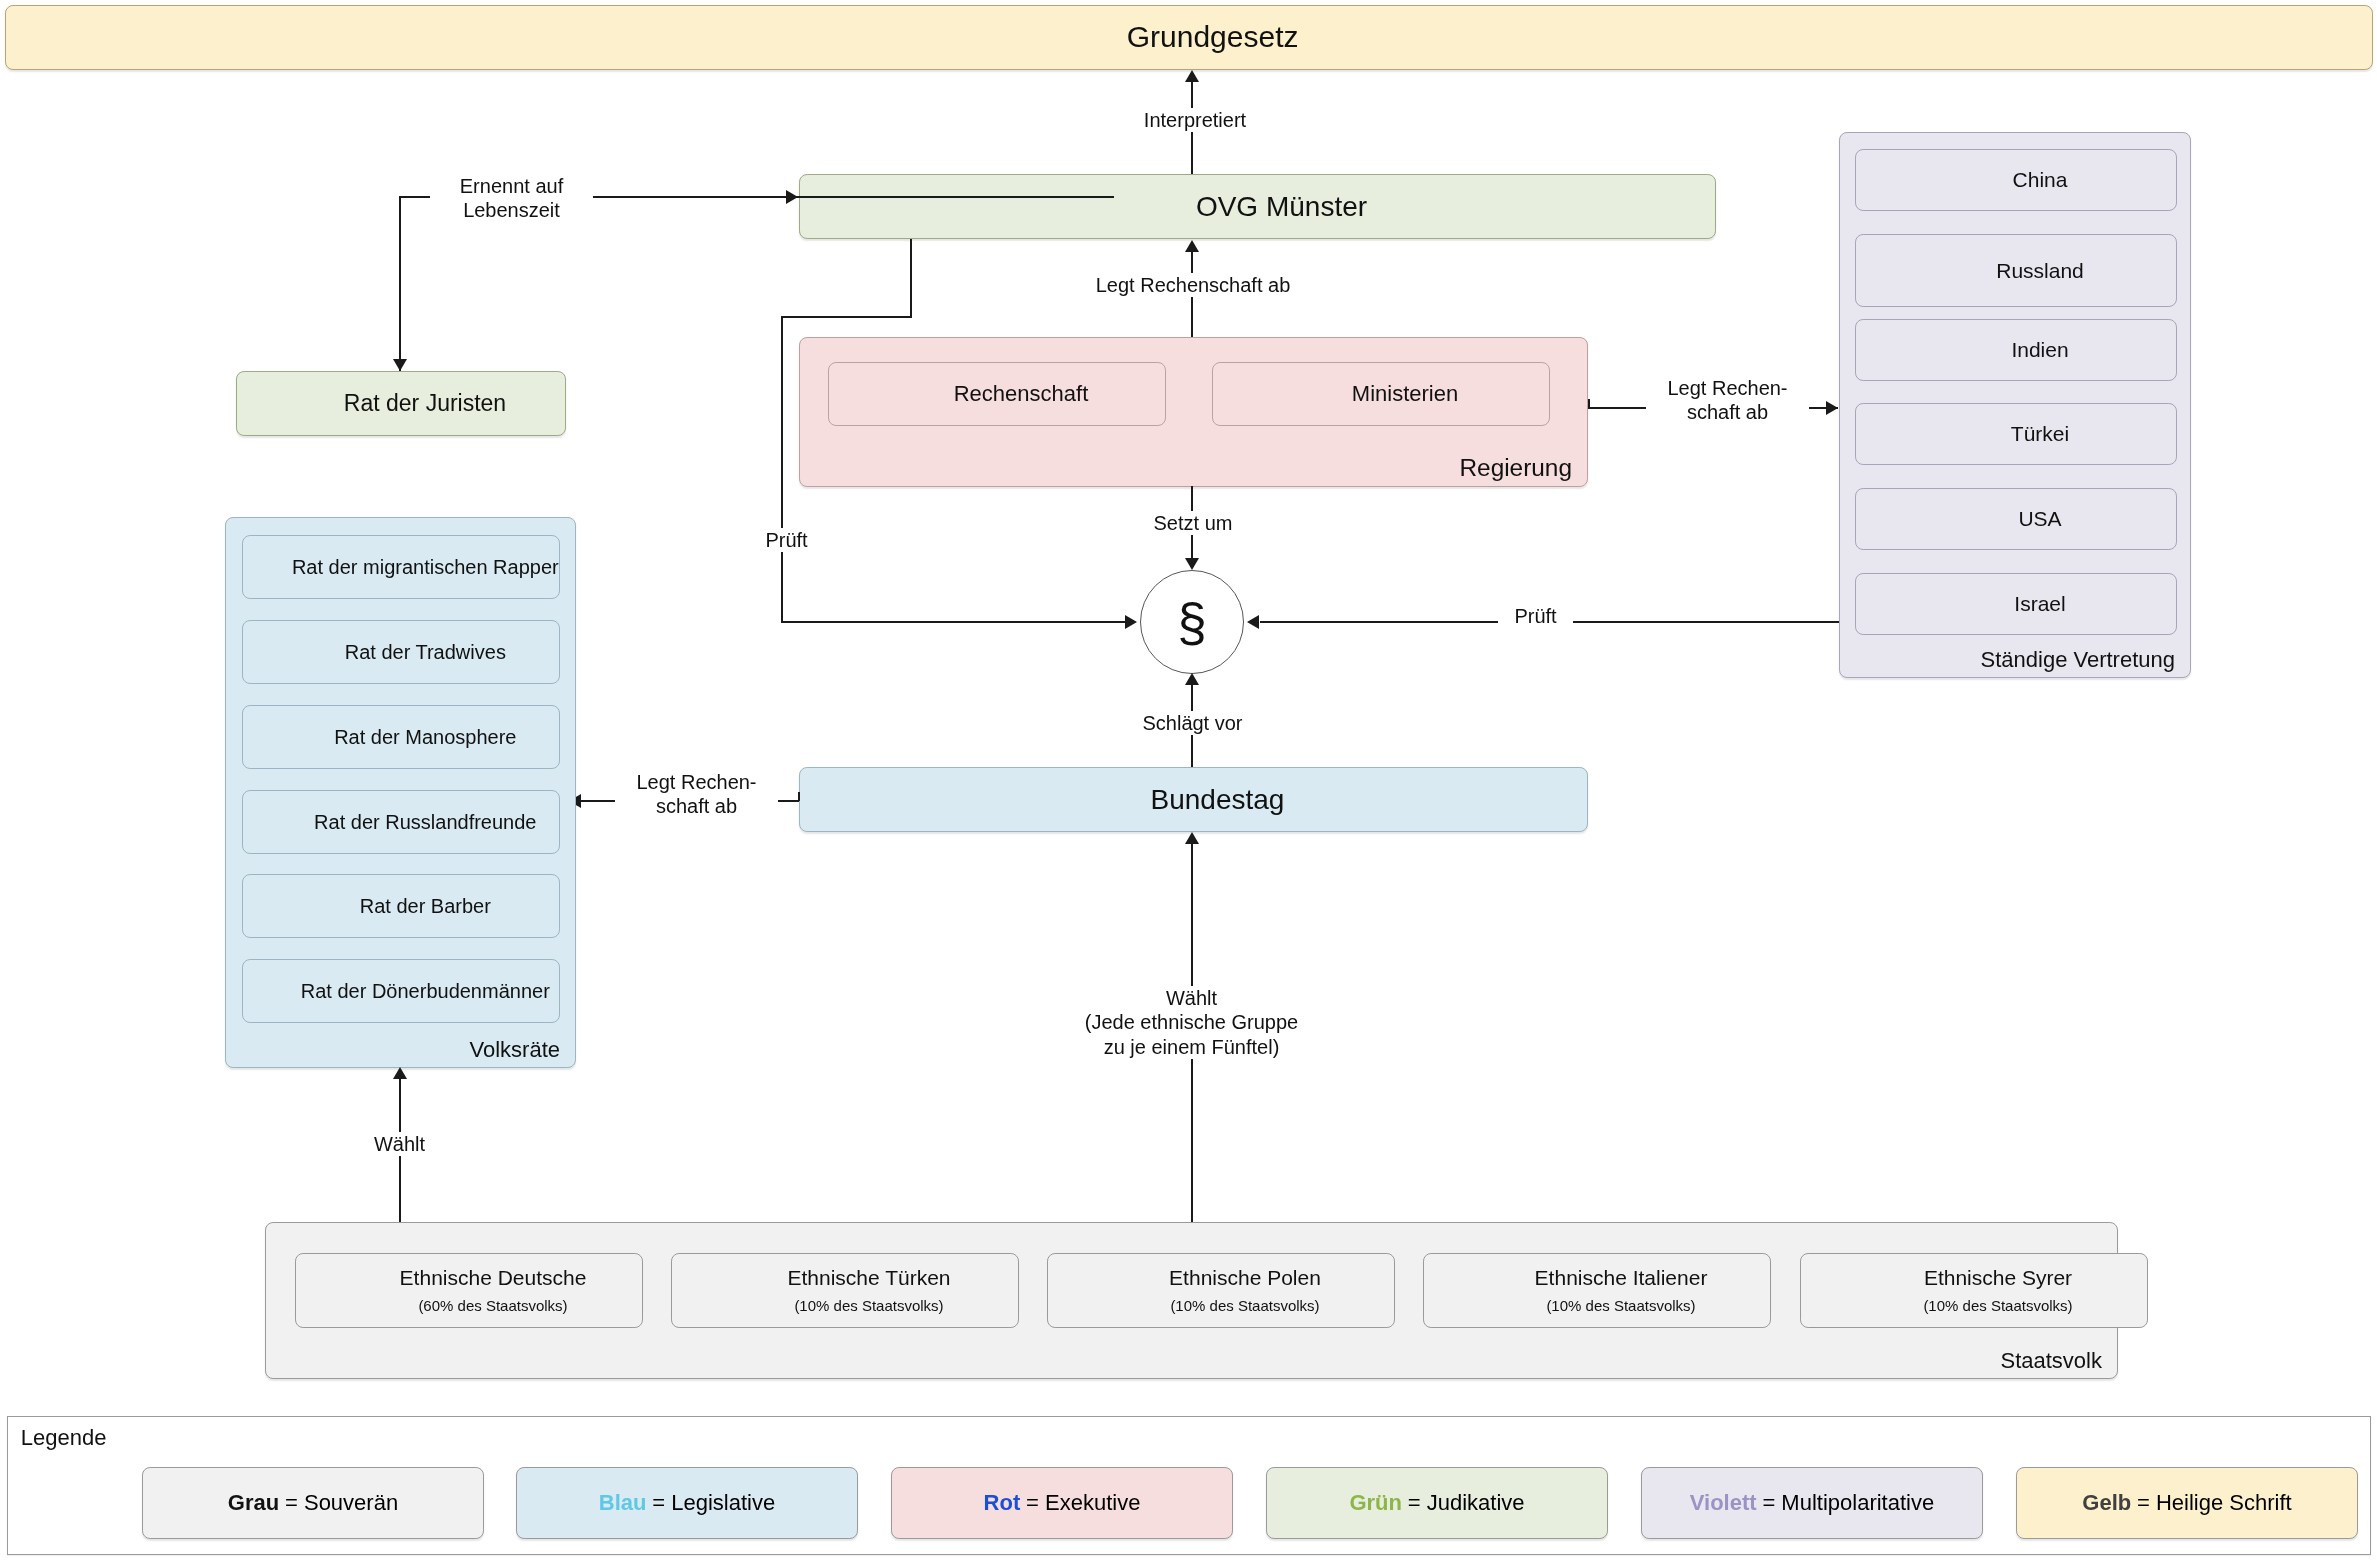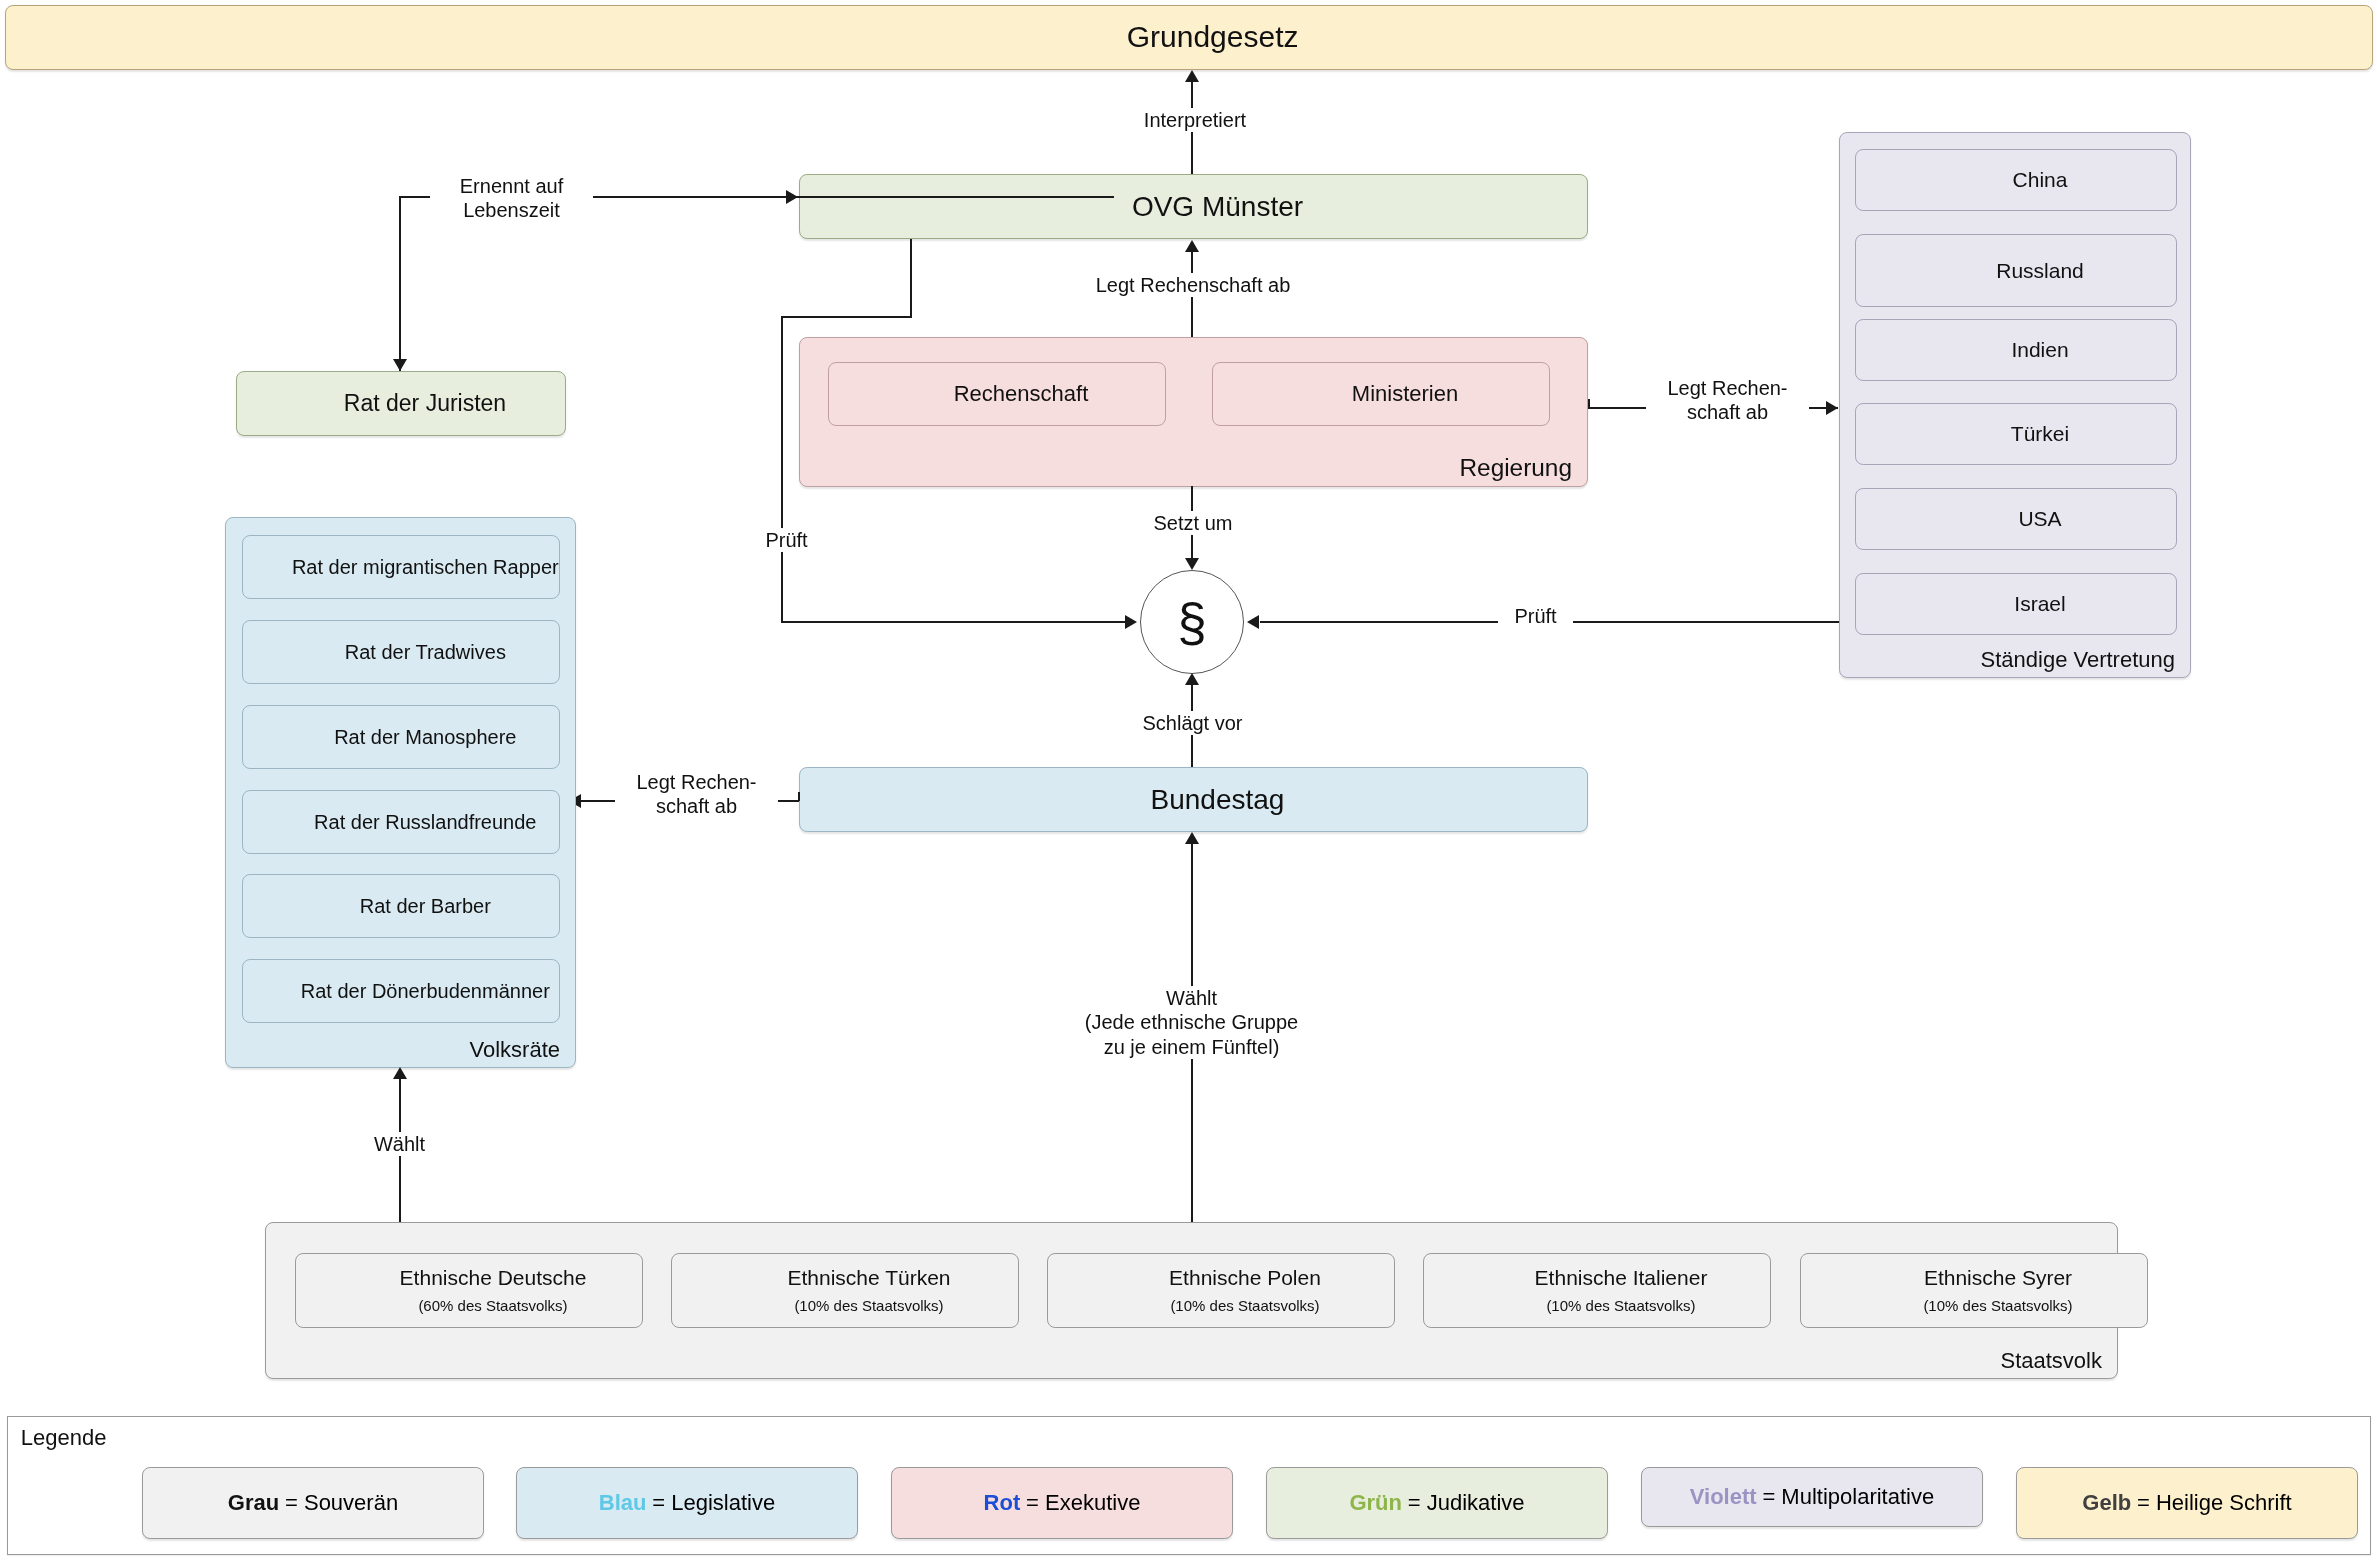--- a/index.html
+++ b/index.html
@@ -103,21 +103,21 @@
 <div id="page">
 
   <div class="node c-yellow" style="left:4.6px; top:4.6px; width:2368px; height:65px; font-size:30px;">
     <span>Grundgesetz</span>
   </div>
 
   <div class="edge v" style="left:1191px; top:74px; height:100px;"></div>
   <div class="arrow up" style="left:1185px; top:70px;"></div>
   <div class="elabel" style="left:1131px; top:108px; width:128px;">Interpretiert</div>
 
-  <div class="node c-green" style="left:799px; top:174px; width:789px; height:65px; font-size:28px;">
+  <div class="node c-green" style="left:799px; top:174px; width:917px; height:65px; font-size:28px;">
     <span>OVG Münster</span>
   </div>
 
   <div class="edge h" style="left:399px; top:196px; width:715px;"></div>
   <div class="arrow right" style="left:786px; top:190px;"></div>
   <div class="edge v" style="left:399px; top:196px; height:175px;"></div>
   <div class="arrow down" style="left:393px; top:359px;"></div>
   <div class="elabel" style="left:430px; top:174px; width:163px;">Ernennt auf
 Lebenszeit</div>
 
@@ -274,21 +274,21 @@
           <span>= Legislative</span>
         </div>
         <div class="legend-chip" style="left: 883px; top: 50px; width: 342px; height: 72px; background: rgb(245, 222, 221);">
           <b style="color: #1d4ed8;">Rot</b>
           <span>= Exekutive</span>
         </div>
         <div class="legend-chip" style="left: 1258px; top: 50px; width: 342px; height: 72px; background: rgb(231, 238, 221);">
           <b style="color: rgb(142, 181, 74);">Grün</b>
           <span>= Judikative</span>
         </div>
-        <div class="legend-chip" style="left: 1633px; top: 50px; width: 342px; height: 60px; background: rgb(232, 230, 239);">
+        <div class="legend-chip" style="left: 1633px; top: 50px; width: 342px; height: 72px; background: rgb(232, 230, 239);">
           <b style="color: rgb(154, 147, 196);">Violett</b>
           <span>= Multipolaritative</span>
         </div>
         <div class="legend-chip" style="left: 2008px; top: 50px; width: 342px; height: 72px; background: rgb(253, 240, 205);">
           <b style="color: #404040;">Gelb</b>
           <span>= Heilige Schrift</span>
         </div>
       </div>
   </div>
 

